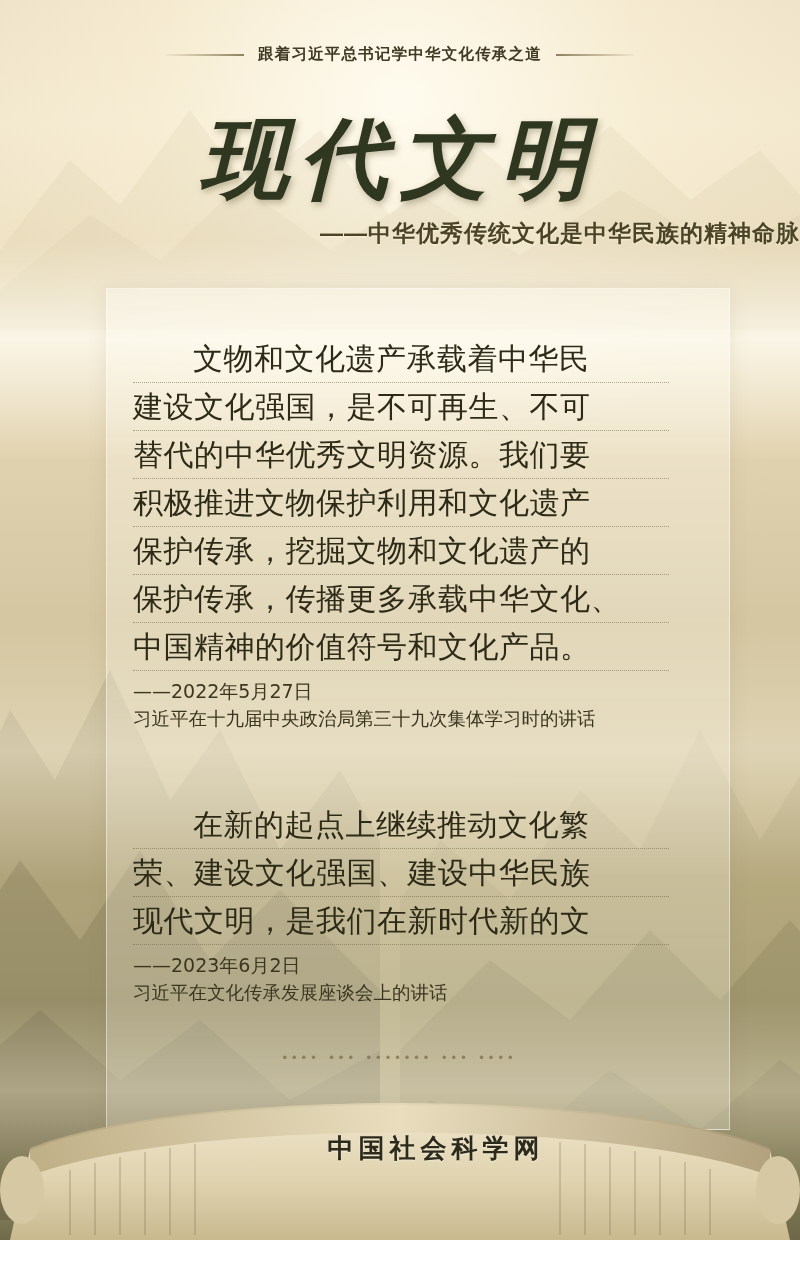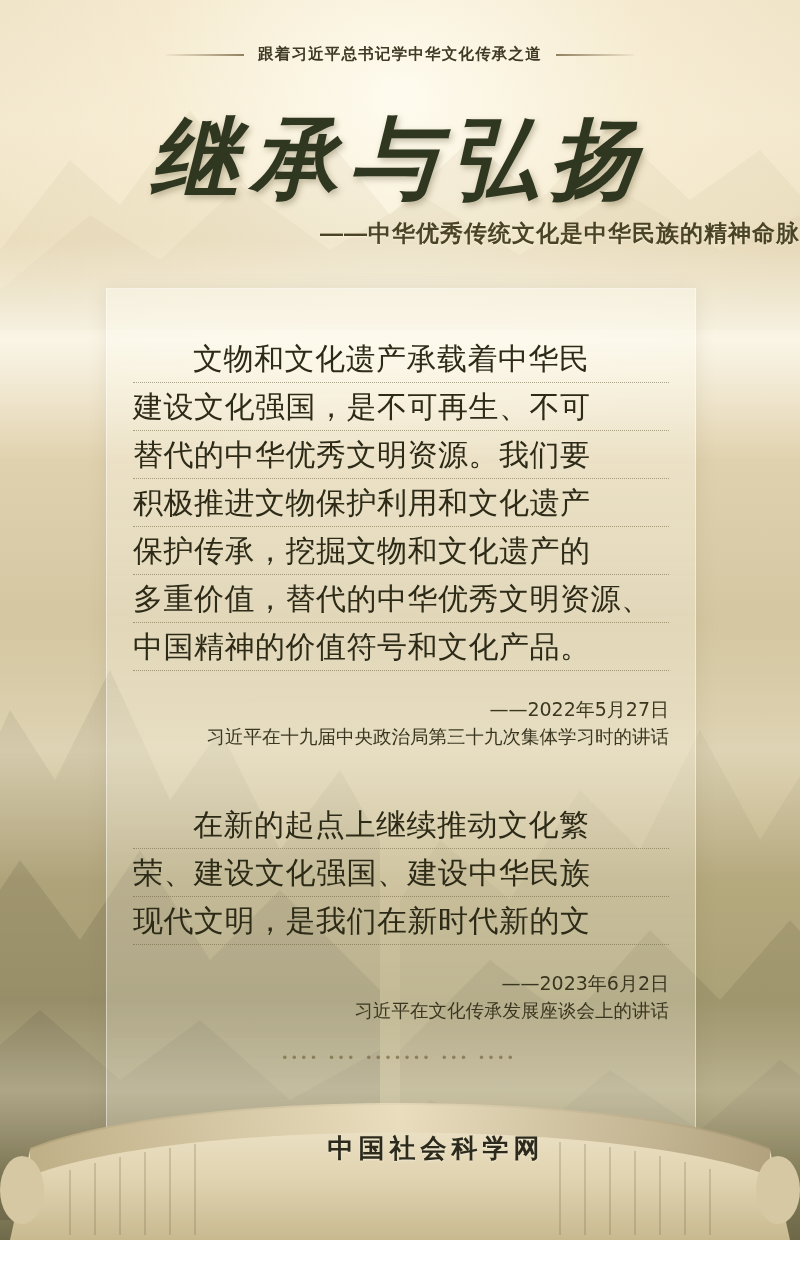--- a/index.html
+++ b/index.html
@@ -142,20 +142,21 @@
   
   .card {
     position: absolute;
     left: 106px;
     top: 288px;
     width: 588px;
     height: 840px;
     background: linear-gradient(180deg, rgba(255,253,242,0.42) 0%, rgba(253,248,232,0.30) 50%, rgba(250,245,228,0.22) 100%);
     border: 1px solid rgba(255,255,255,0.45);
     box-shadow: 0 2px 18px rgba(120,108,70,0.12);
+    padding-left: 34px;
   }
 
   .quote-block {
     position: absolute;
     left: 26px;
     width: 536px;
   }
   .quote-1 { top: 46px; }
   .quote-2 { top: 512px; }
 
@@ -165,22 +166,22 @@
     font-family: "DejaVu Sans", sans-serif;
     font-size: 30px;
     color: #2d2b18;
     letter-spacing: 0.5px;
     border-bottom: 1px dotted rgba(110,98,62,0.55);
     white-space: nowrap;
   }
   .q-line.first { text-indent: 60px; }
 
   .attrib {
-    margin-top: 24px;
-    text-align: right;
+    margin-top: 6px;
+    text-align: left;
     font-family: "DejaVu Sans", sans-serif;
     color: #3a3620;
   }
   .attrib-date {
     font-size: 19px;
     line-height: 28px;
   }
   .attrib-src {
     font-size: 18.5px;
     line-height: 28px;
@@ -248,32 +249,32 @@
 
   <div class="mist mist-b"></div>
   <div class="mist mist-c"></div>
 
   <div class="header-bar">
     <div class="header-rule"></div>
     <div class="header-title">跟着习近平总书记学中华文化传承之道</div>
     <div class="header-rule right"></div>
   </div>
 
-  <div class="main-title">继承与弘扬</div>
+  <div class="main-title">现代文明</div>
   <div class="subtitle">——中华优秀传统文化是中华民族的精神命脉</div>
 
   <div class="card">
 
     <div class="quote-block quote-1">
       <div class="q-line first">文物和文化遗产承载着中华民</div>
       <div class="q-line">建设文化强国，是不可再生、不可</div>
       <div class="q-line">替代的中华优秀文明资源。我们要</div>
       <div class="q-line">积极推进文物保护利用和文化遗产</div>
       <div class="q-line">保护传承，挖掘文物和文化遗产的</div>
-      <div class="q-line">多重价值，替代的中华优秀文明资源、</div>
+      <div class="q-line">保护传承，传播更多承载中华文化、</div>
       <div class="q-line">中国精神的价值符号和文化产品。</div>
       <div class="attrib">
         <div class="attrib-date">——2022年5月27日</div>
         <div class="attrib-src">习近平在十九届中央政治局第三十九次集体学习时的讲话</div>
       </div>
     </div>
 
     <div class="quote-block quote-2">
       <div class="q-line first">在新的起点上继续推动文化繁</div>
       <div class="q-line">荣、建设文化强国、建设中华民族</div>

